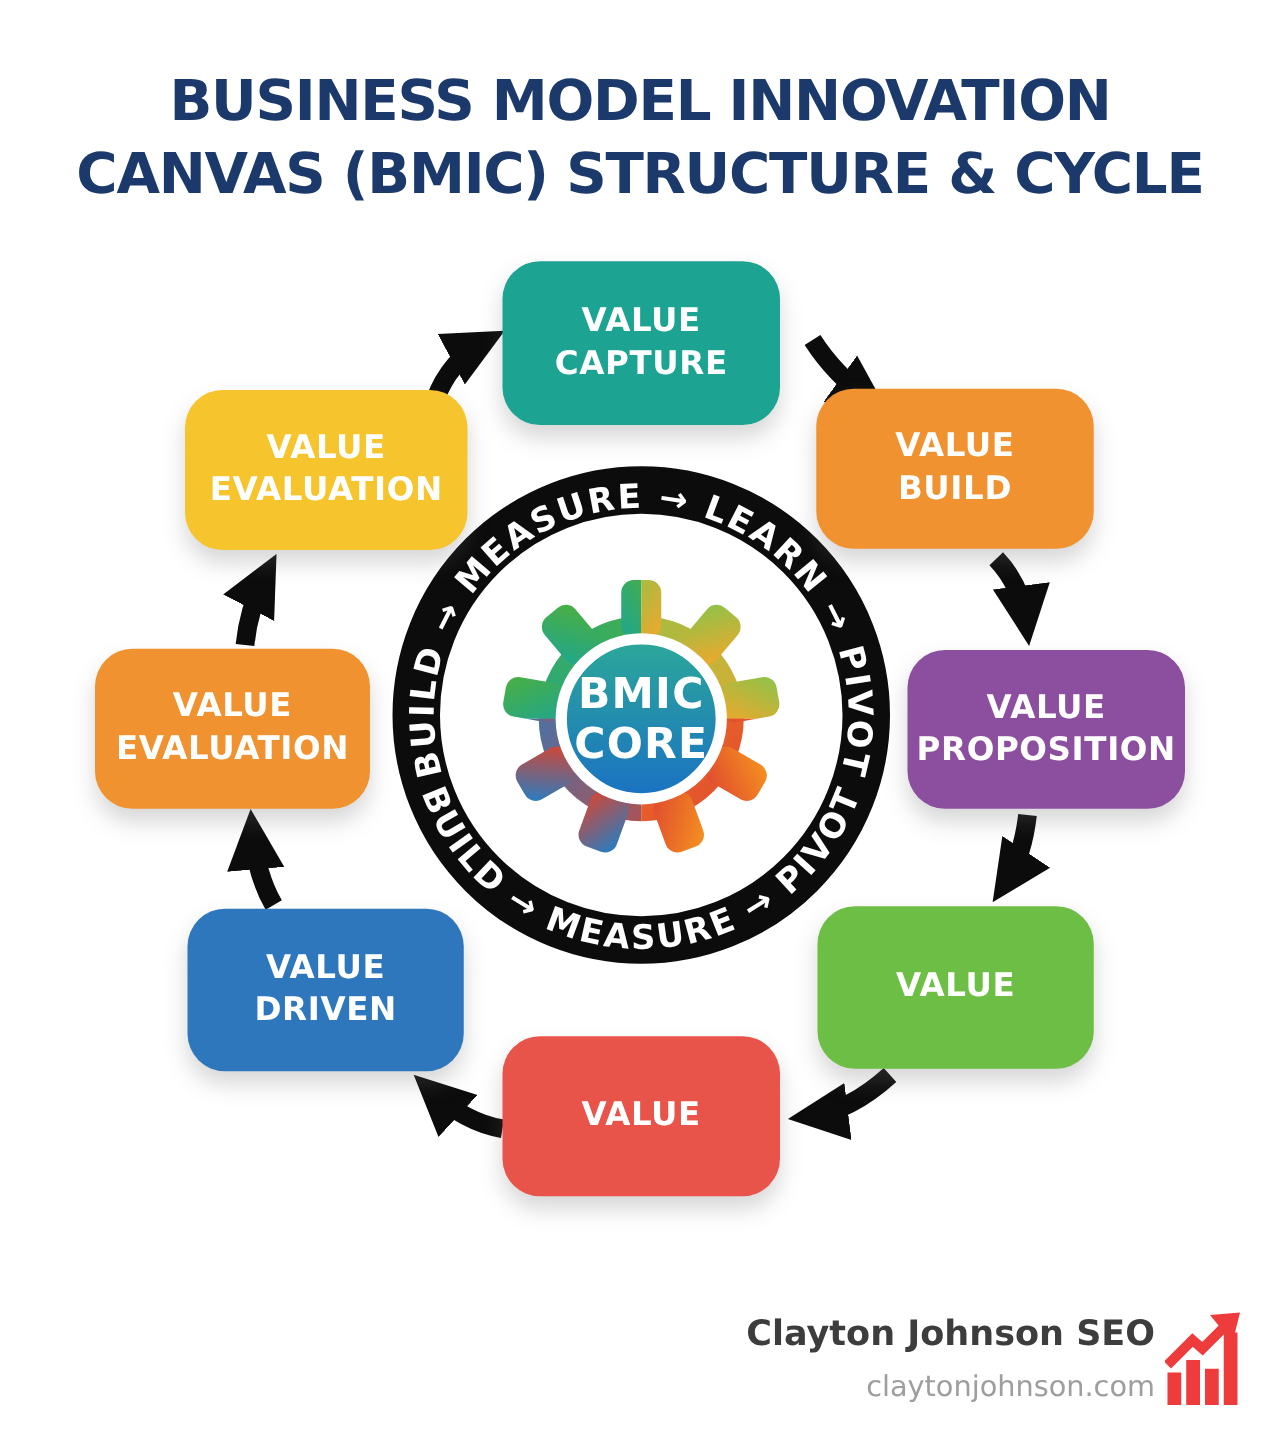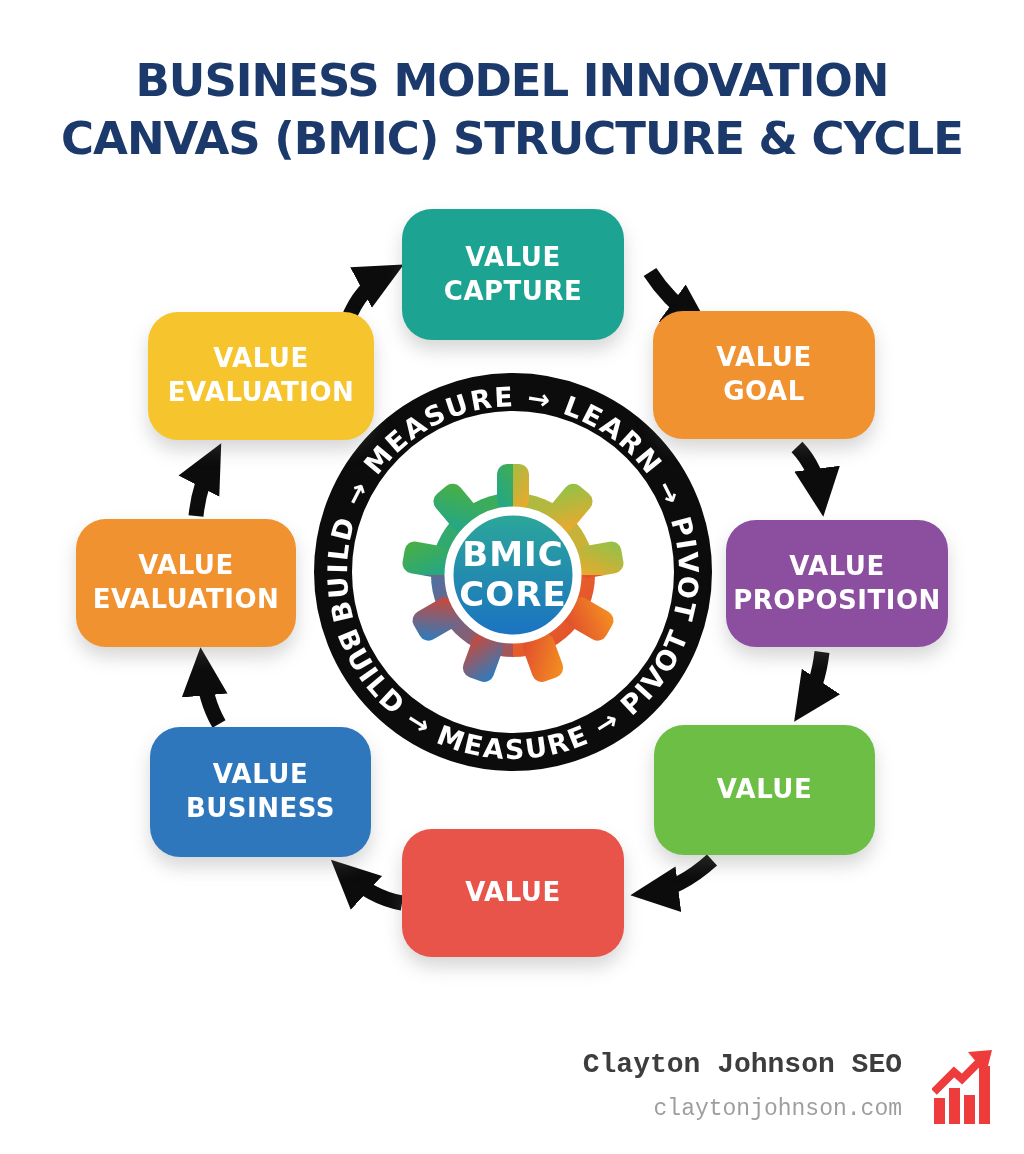--- a/index.html
+++ b/index.html
@@ -28,21 +28,21 @@
   .ring-svg{position:absolute;left:311px;top:370px;}
   .gear-svg{position:absolute;left:398px;top:460px;}
   .ring-text{font-family:"DejaVu Sans","Liberation Sans",sans-serif;font-weight:bold;
              font-size:27px;letter-spacing:2px;fill:#ffffff;}
   .core-text{font-family:"DejaVu Sans","Liberation Sans",sans-serif;font-weight:bold;
              font-size:34px;letter-spacing:1px;fill:#ffffff;}
 
   .arrows{position:absolute;left:0;top:0;}
 
   
-  .footer{position:absolute;right:30px;top:1048px;display:flex;align-items:flex-start;gap:30px;font-family:Liberation Mono, monospace;}
+  .footer{position:absolute;right:30px;top:1048px;display:flex;align-items:flex-end;gap:8px;}
   .footer-text{text-align:right;}
   .brand{color:#3d3d3d;font-weight:bold;font-size:28px;line-height:1.2;}
   .website{color:#9e9e9e;font-size:23px;line-height:1.3;margin-top:13px;}
 </style>
 </head>
 <body>
 
 <div class="canvas">
 
   <div class="title">
@@ -137,35 +137,35 @@
     <text class="core-text" x="115" y="106" text-anchor="middle">BMIC</text>
     <text class="core-text" x="115" y="146" text-anchor="middle">CORE</text>
   </svg>
 
   <div class="node n1">
     <div>VALUE</div>
     <div>CAPTURE</div>
   </div>
   <div class="node n2">
     <div>VALUE</div>
-    <div>GOAL</div>
+    <div>BUILD</div>
   </div>
   <div class="node n3">
     <div>VALUE</div>
     <div>PROPOSITION</div>
   </div>
   <div class="node n4">
     <div>VALUE</div>
   </div>
   <div class="node n5">
     <div>VALUE</div>
   </div>
   <div class="node n6">
     <div>VALUE</div>
-    <div>BUSINESS</div>
+    <div>DRIVEN</div>
   </div>
   <div class="node n7">
     <div>VALUE</div>
     <div>EVALUATION</div>
   </div>
   <div class="node n8">
     <div>VALUE</div>
     <div>EVALUATION</div>
   </div>
 

